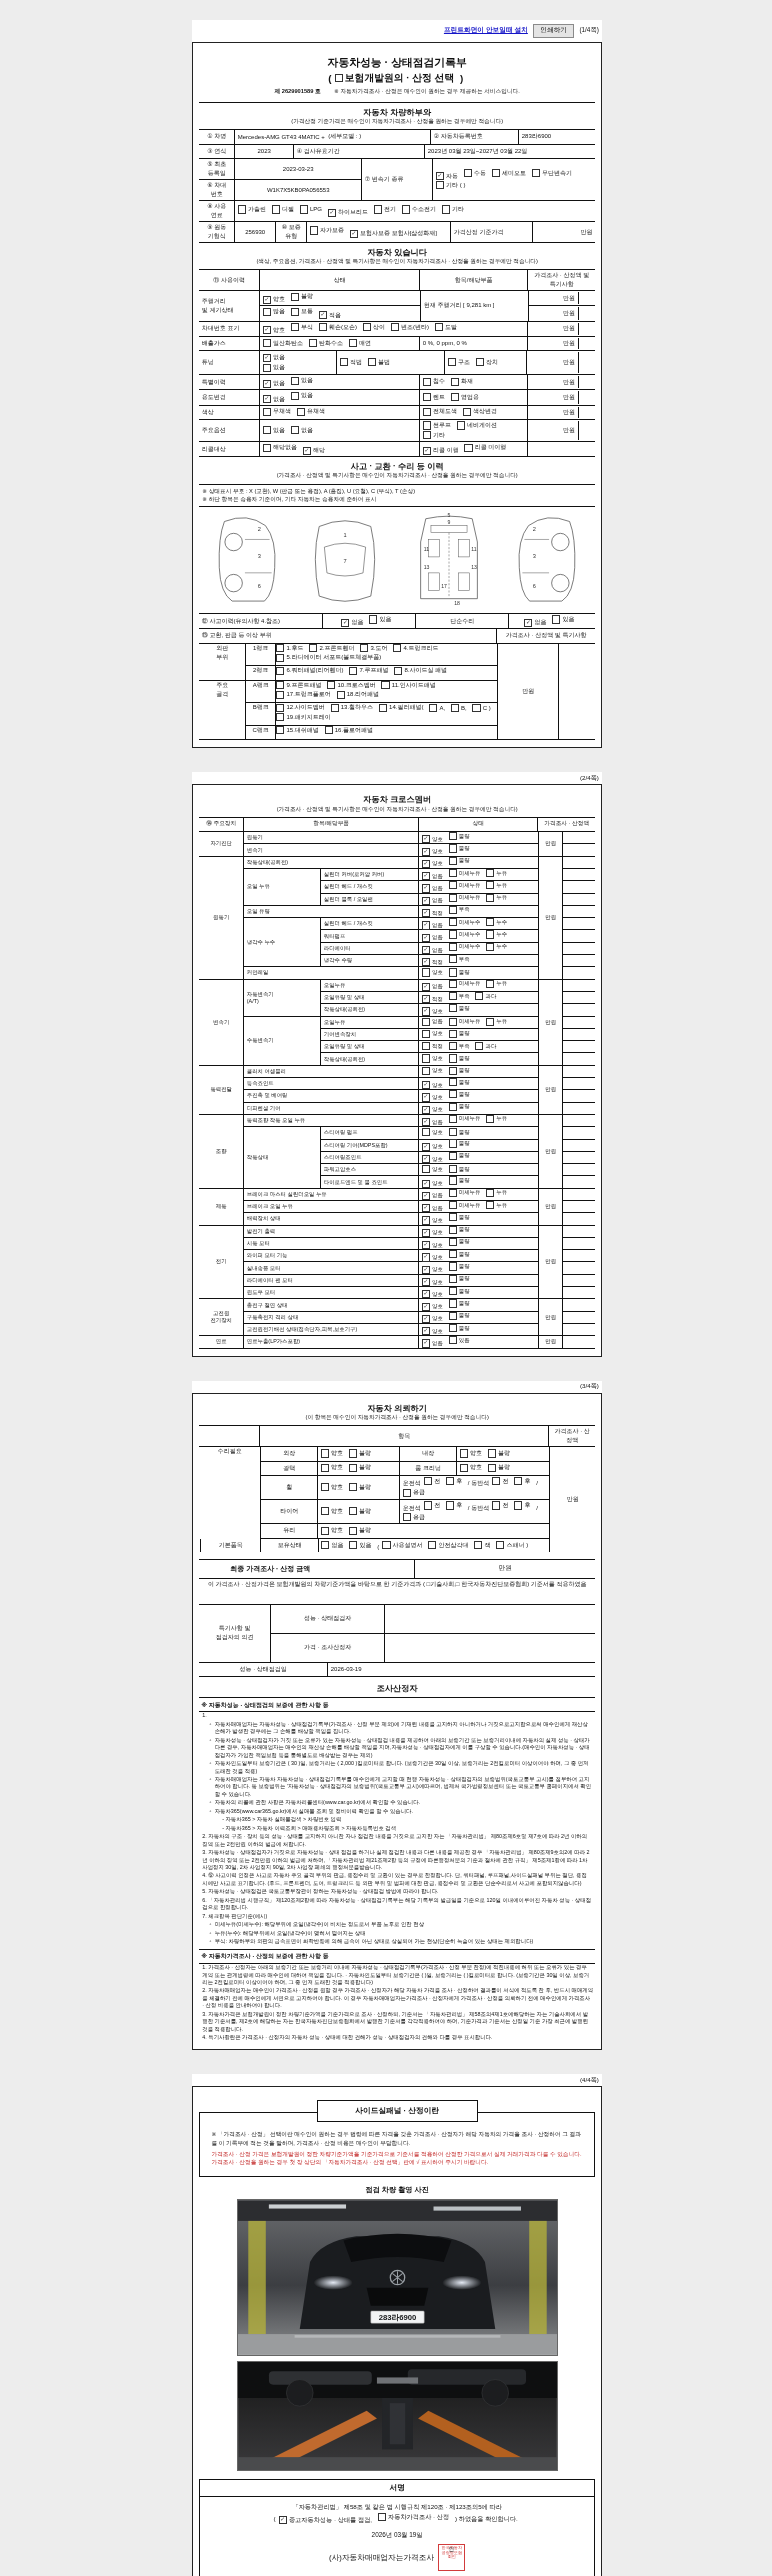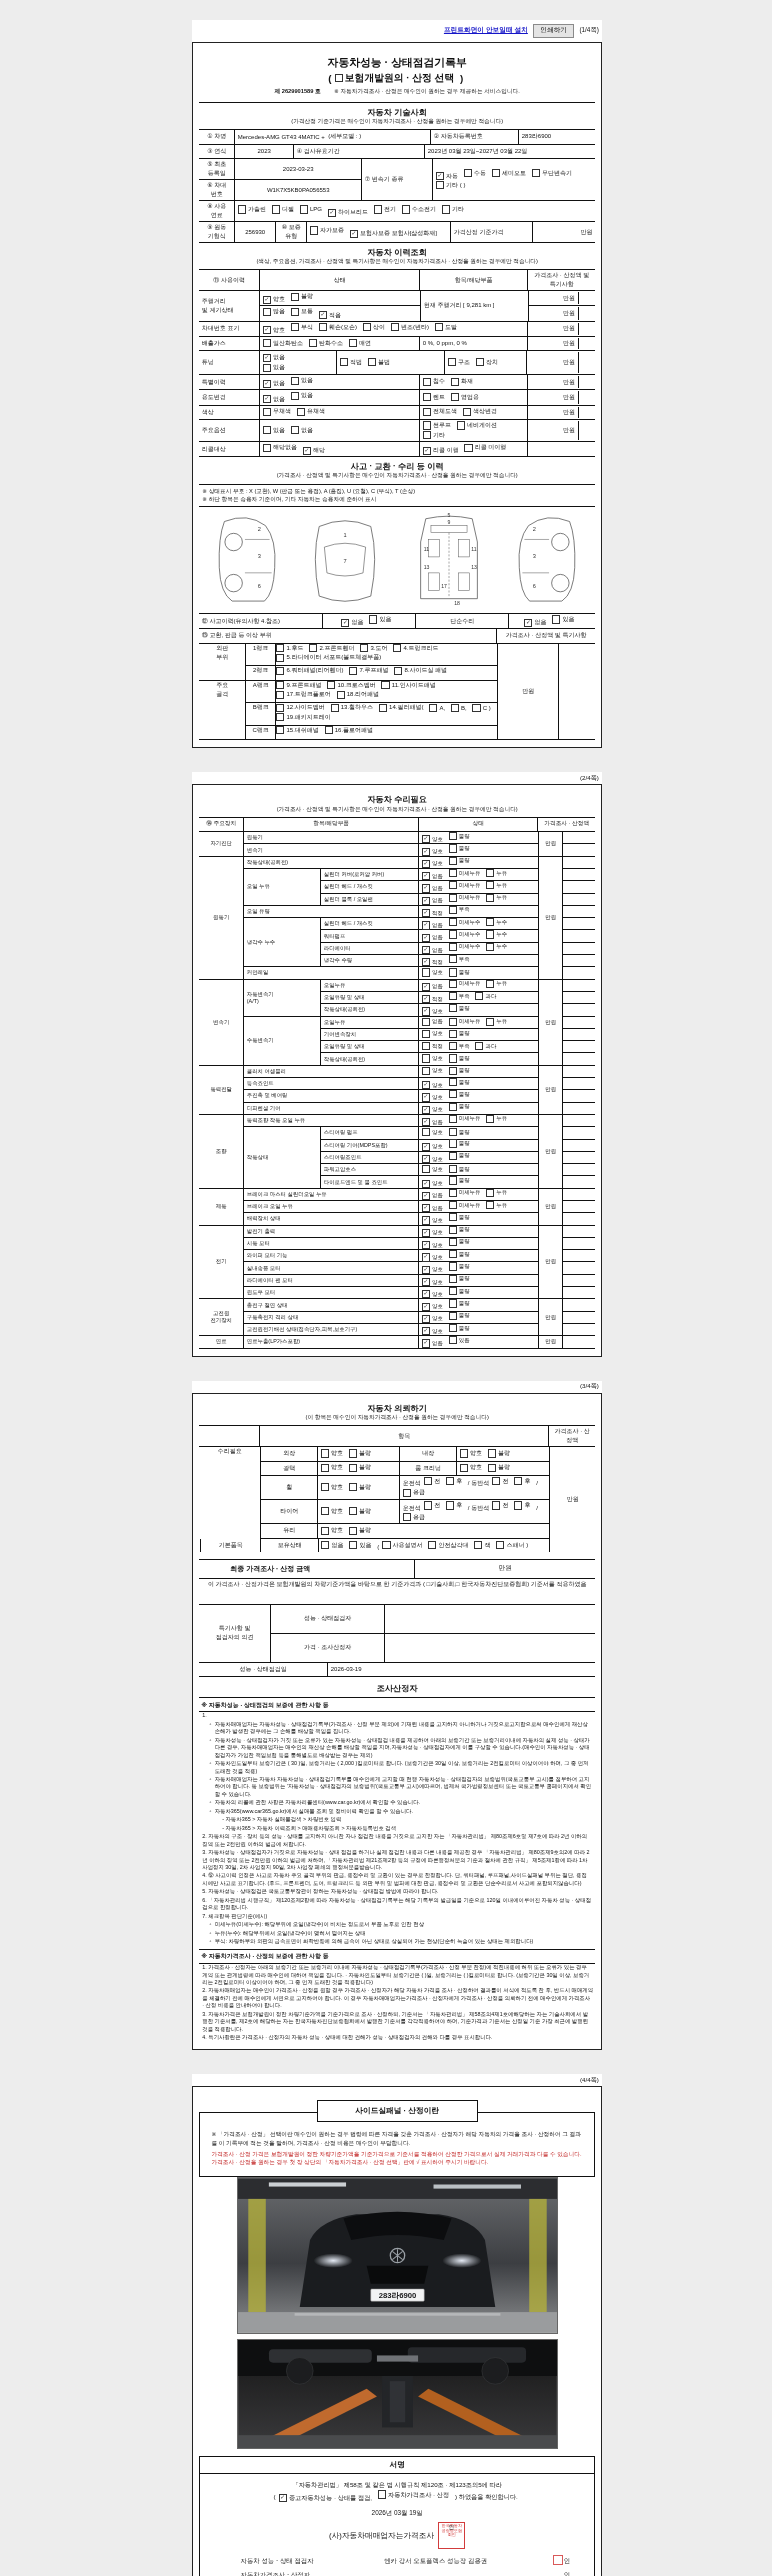--- a/index.html
+++ b/index.html
@@ -109,21 +109,21 @@
     <div class="inner">
       <div class="doctitle">자동차성능 · 상태점검기록부</div>
       <div class="doctitle2"><span class="optw"><span class="optx">(</span><label class="opt">
                 <span class="cb"></span>
                 <span>보험개발원의 · 산정 선택</span>
               </label><span class="optx">)</span></span></div>
       <div class="docsub">
         <b>제 2629901589 호</b><span>※ 자동차가격조사 · 산정은 매수인이 원하는 경우 제공하는 서비스입니다.</span>
       </div>
 
-      <div class="stitle">자동차 기술사회</div>
+      <div class="stitle">자동차 차량하부와</div>
       <div class="snote">(가격산정 기준가격은 매수인이 자동차가격조사 · 산정을 원하는 경우에만 적습니다)</div>
       <div class="box">
         <div class="r">
           <div class="c ctr" style="width:36px">① 차명</div>
           <div class="c" style="width:196px"><span>Mercedes-AMG GT43 4MATIC +</span>&nbsp;&nbsp;<span>(세부모델 :                )</span></div>
           <div class="c" style="width:88px">② 자동차등록번호</div>
           <div class="c" style="flex:1">283라6900</div>
         </div>
         <div class="r">
           <div class="c ctr" style="width:36px">③ 연식</div>
@@ -205,21 +205,21 @@
                   </label><label class="opt">
                     <span class="cb on"></span>
                     <span>보험사보증 보험사[삼성화재]</span>
                   </label></span>
               </div>
           <div class="c" style="width:82px">가격산정 기준가격</div>
           <div class="c rt" style="flex:1">만원</div>
         </div>
       </div>
 
-      <div class="stitle nb">자동차 이력조회</div>
+      <div class="stitle nb">자동차 있습니다</div>
       <div class="snote">(색상, 주요옵션, 가격조사 · 산정액 및 특기사항은 매수인이 자동차가격조사 · 산정을 원하는 경우에만 적습니다)</div>
       <div class="box">
         <div class="r hdr">
           <div class="c ctr" style="width:61px">⑪ 사용이력</div>
           <div class="c ctr" style="width:160px">상태</div>
           <div class="c ctr" style="width:108px">항목/해당부품</div>
           <div class="c ctr" style="flex:1">가격조사 · 산정액 및 특기사항</div>
         </div>
         <div class="r">
           <div class="c pre" style="width:61px">주행거리
@@ -663,21 +663,21 @@
           <div class="c ctr" style="width:62px;border-left:0.5px solid #111">만원</div>
           <div class="c" style="width:36px"></div>
         </div>
       </div>
     </div>
   </div>
 
   <div class="band">(2/4쪽)</div>
   <div class="page">
     <div class="inner">
-      <div class="stitle nb">자동차 수리필요</div>
+      <div class="stitle nb">자동차 크로스멤버</div>
       <div class="snote">(가격조사 · 산정액 및 특기사항은 매수인이 자동차가격조사 · 산정을 원하는 경우에만 적습니다)</div>
       <div class="box">
         <div class="r hdr" style="font-size:5.7px">
           <div class="c ctr" style="width:45px">⑭ 주요장치</div>
           <div class="c ctr" style="width:175px">항목/해당부품</div>
           <div class="c ctr" style="flex:1">상태</div>
           <div class="c ctr" style="width:57px">가격조사 · 산정액</div>
         </div>
         <div id="detail-body">
               <div class="dgroup">
@@ -1592,20 +1592,21 @@
 
   <div class="band">(4/4쪽)</div>
   <div class="page">
     <div class="inner">
       <div class="p4titlebox">사이드실패널 · 산정이란</div>
       <div class="p4box">
         <p style="margin:2.1px 0">※ 「가격조사 · 산정」 선택이란 매수인이 원하는 경우 법령에 따른 자격을 갖춘 가격조사 · 산정자가 해당 자동차의 가격을 조사 · 산정하여 그 결과를 이 기록부에 적는 것을 말하며, 가격조사 · 산정 비용은 매수인이 부담합니다.</p>
         <p class="red" style="margin:2.1px 0">가격조사 · 산정 가격은 보험개발원이 정한 차량기준가액을 기준가격으로 기준서를 적용하여 산정한 가격으로서 실제 거래가격과 다를 수 있습니다. 가격조사 · 산정을 원하는 경우 첫 장 상단의 「자동차가격조사 · 산정 선택」란에 √ 표시하여 주시기 바랍니다.</p>
       </div>
 
+      <div class="photo-title">점검 차량 촬영 사진</div>
 
       <svg class="photo" width="319" height="155" viewBox="0 0 620 300">
         <defs>
           <linearGradient id="bg1" x1="0" y1="0" x2="0" y2="1">
             <stop offset="0" stop-color="#6b6d70"></stop>
                 <stop offset="0.55" stop-color="#3c3e42"></stop>
                 <stop offset="1" stop-color="#8a8c8e"></stop>
           </linearGradient>
           <radialGradient id="hl" cx="0.5" cy="0.5" r="0.5">
             <stop offset="0" stop-color="#eef4ff" stop-opacity="0.95"></stop>

